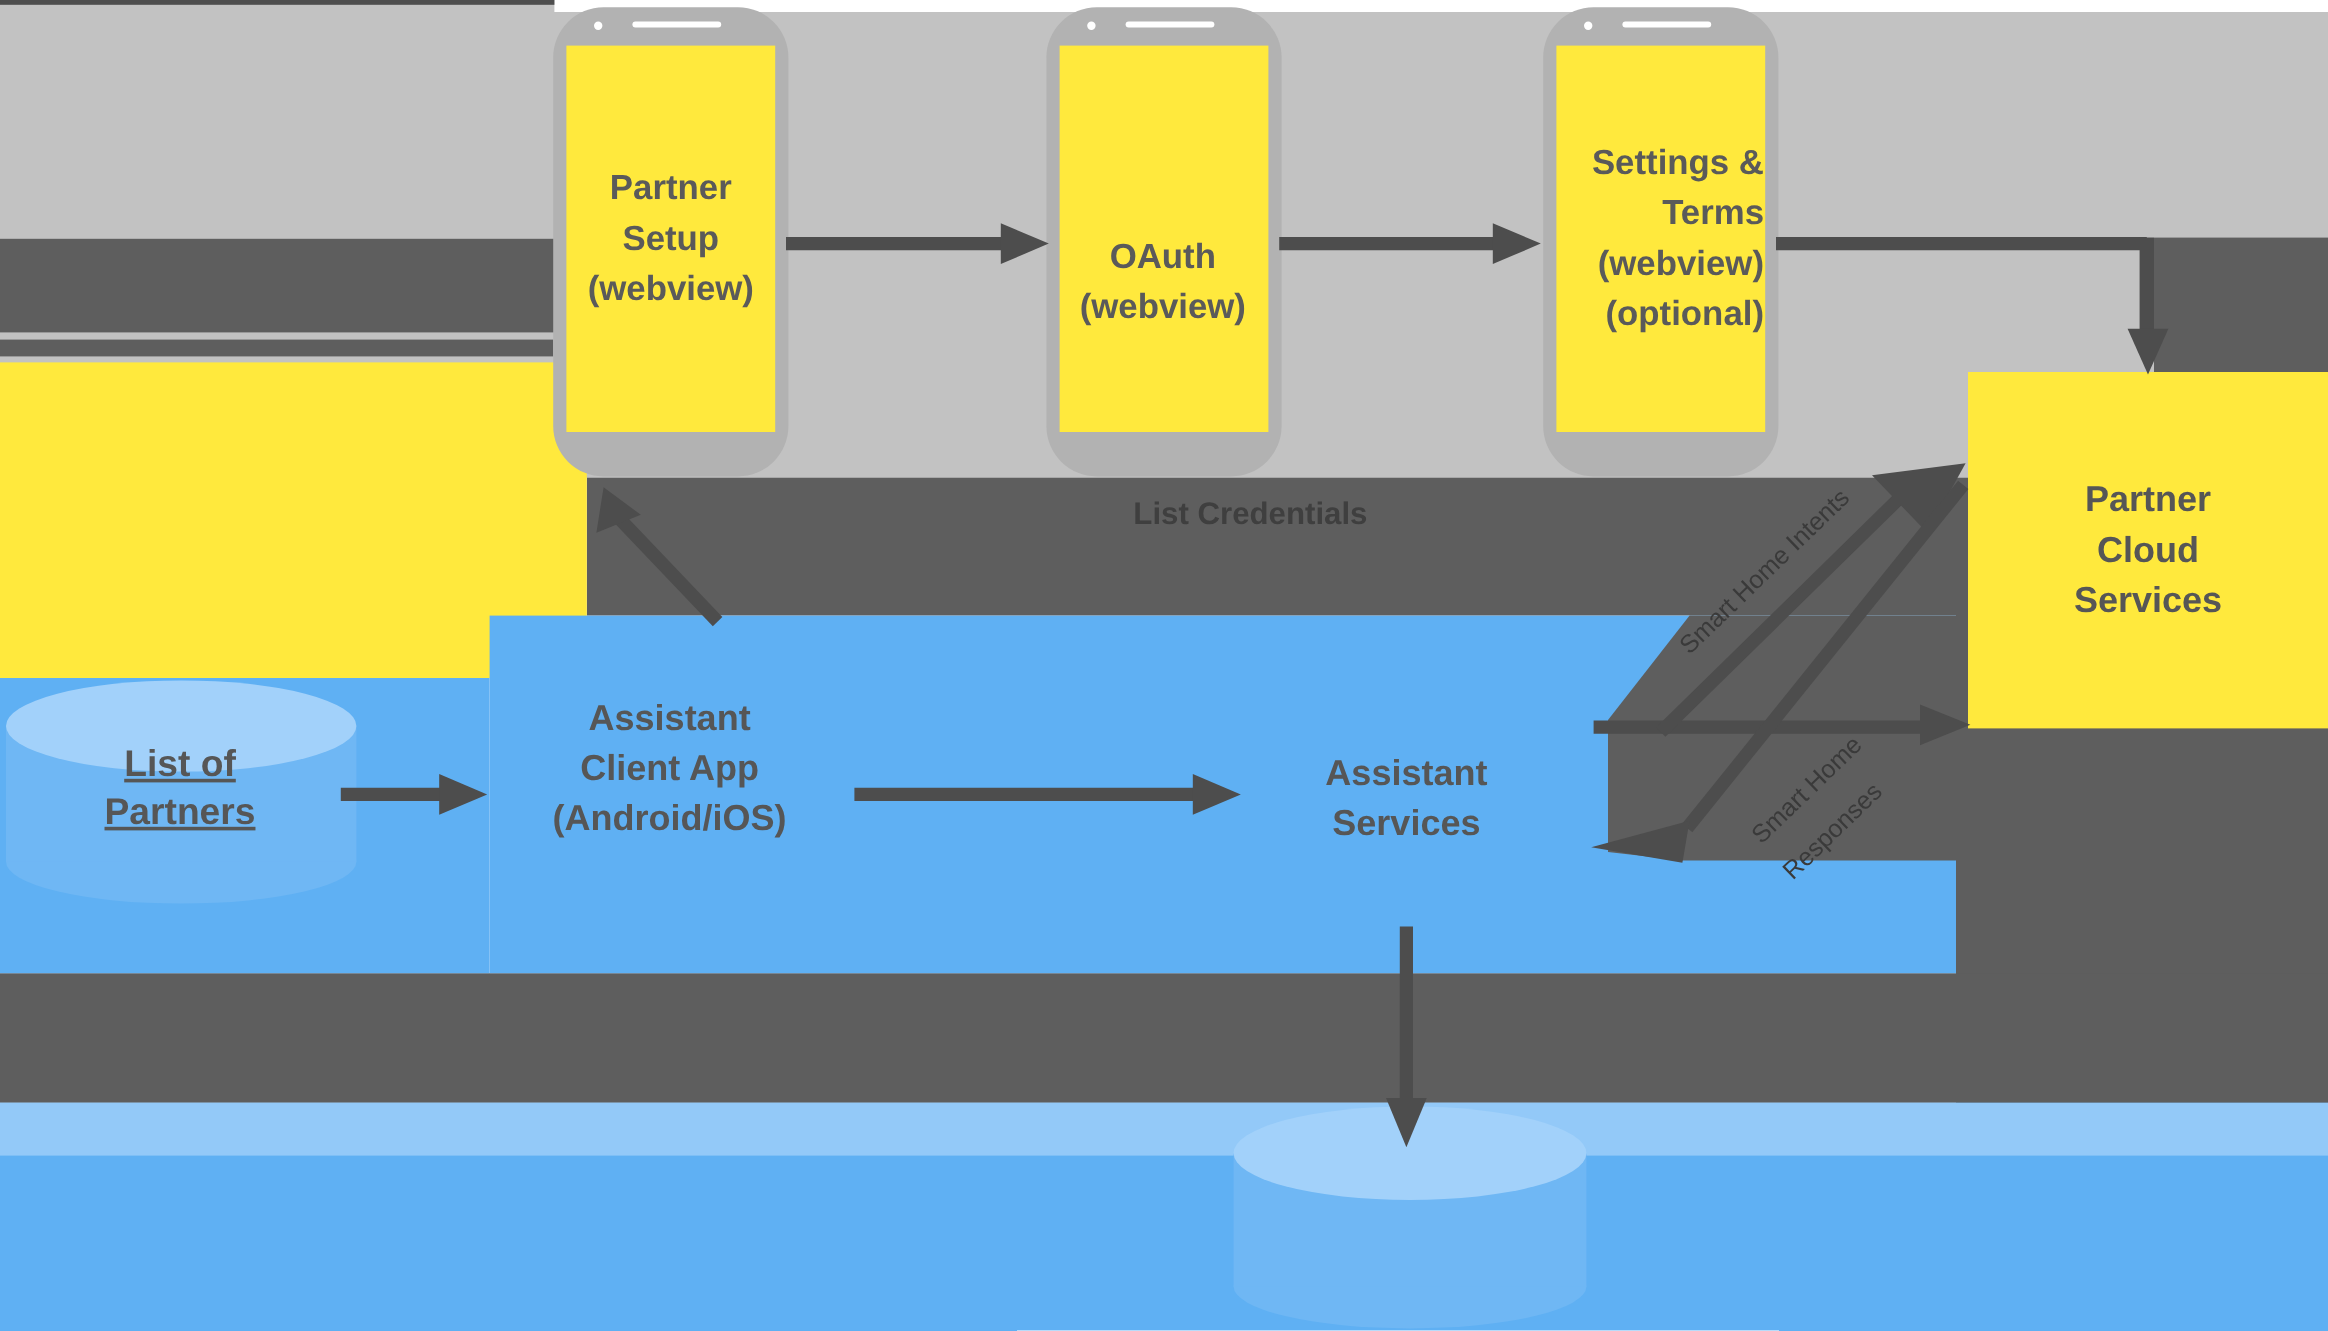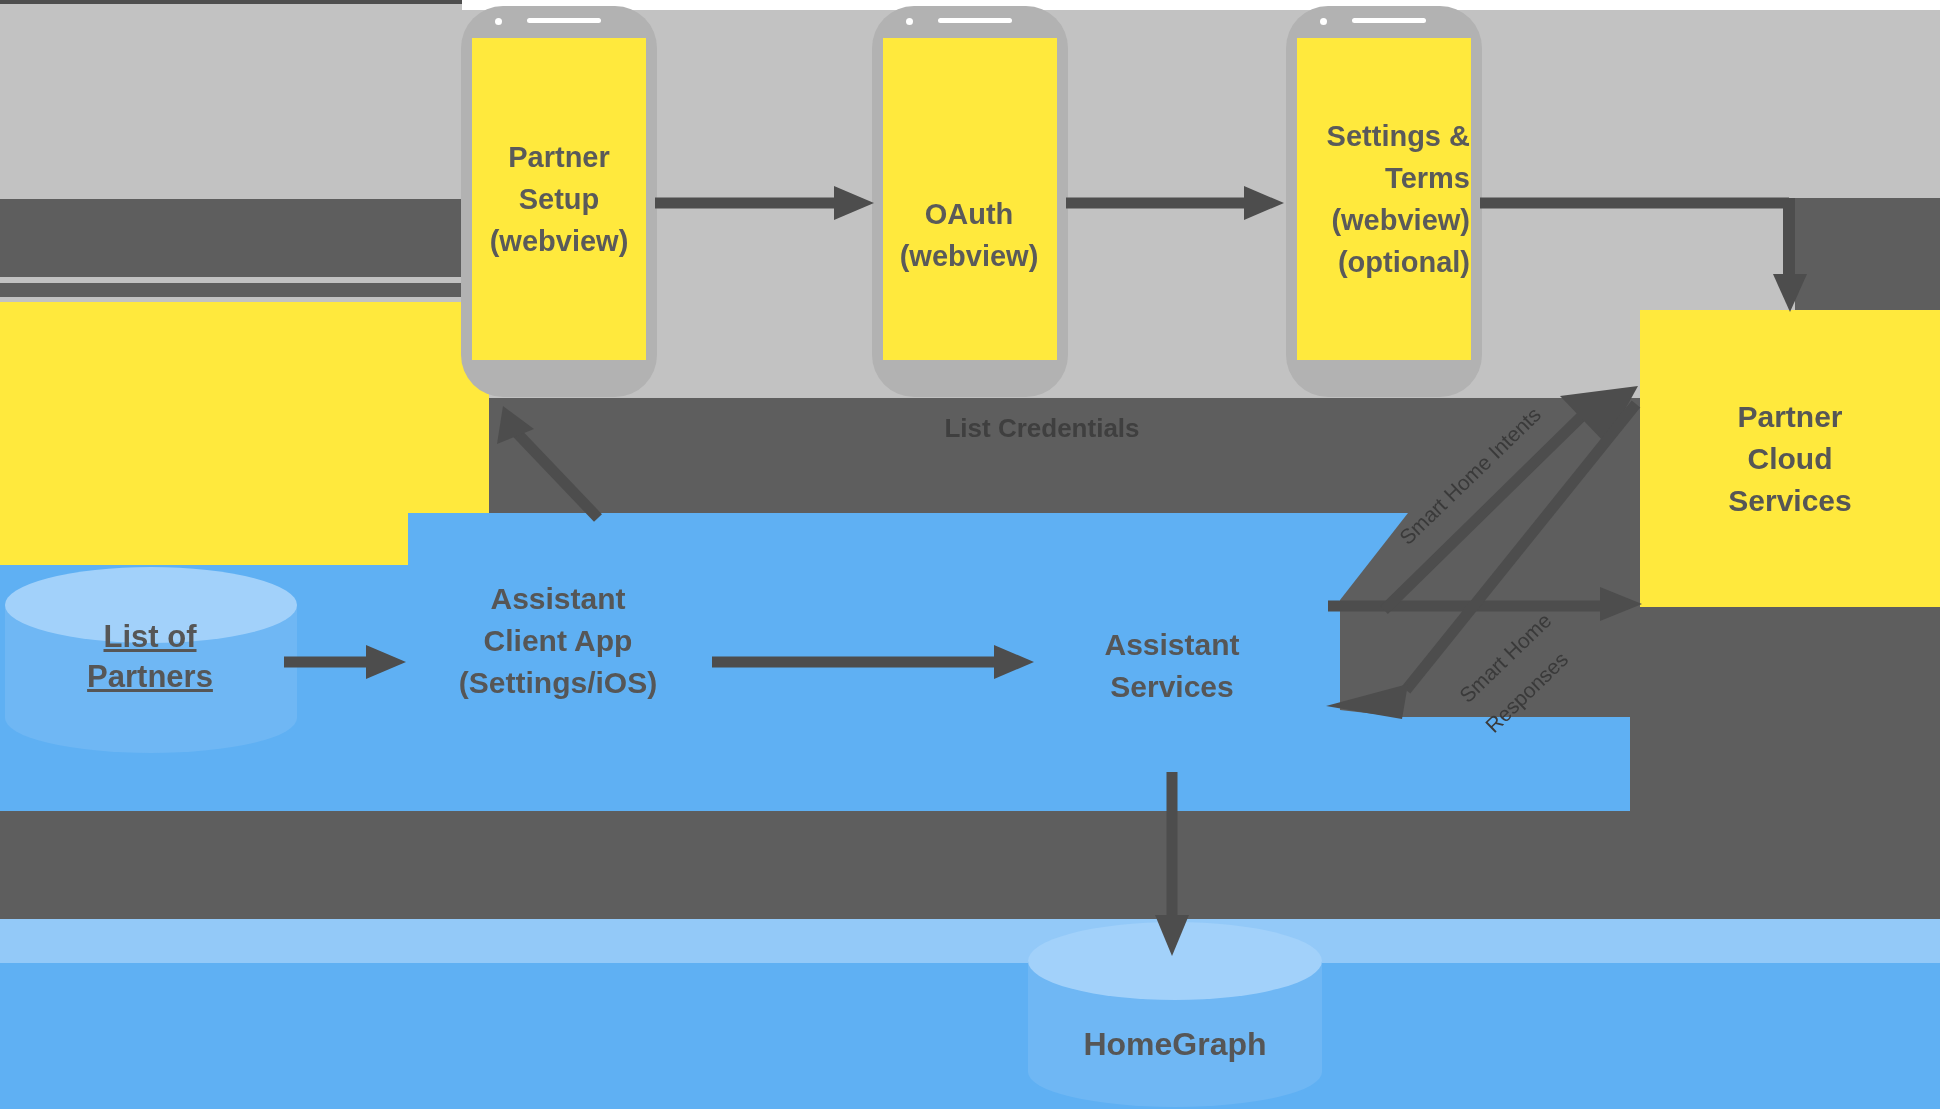--- a/index.html
+++ b/index.html
@@ -154,32 +154,29 @@
     <span>(optional)</span>
   </div>
 
   <div class="txt" style="left:892px;top:408px;width:300px;height:40px;font-size:26px;color:#3f3f3f;">
     <span>List Credentials</span>
   </div>
 
   <div class="txt" style="left:428px;top:576px;width:260px;height:130px;font-size:30px;line-height:42px;">
     <span>Assistant</span>
     <span>Client App</span>
-    <span>(Settings/iOS)</span>
+    <span>(Android/iOS)</span>
   </div>
   <div class="txt" style="left:1052px;top:622px;width:240px;height:88px;font-size:30px;line-height:42px;">
     <span>Assistant</span>
     <span>Services</span>
   </div>
   <div class="txt" style="left:1650px;top:396px;width:280px;height:126px;font-size:30px;line-height:42px;">
     <span>Partner</span>
     <span>Cloud</span>
     <span>Services</span>
   </div>
   <div class="txt" style="left:30px;top:616px;width:240px;height:82px;font-size:31px;line-height:40px;text-decoration:underline;">
     <span>List of</span>
     <span>Partners</span>
   </div>
-  <div class="txt" style="left:1055px;top:1024px;width:240px;height:40px;font-size:32px;">
-    <span>HomeGraph</span>
-  </div>
 
 </div>
 
 </body></html>

